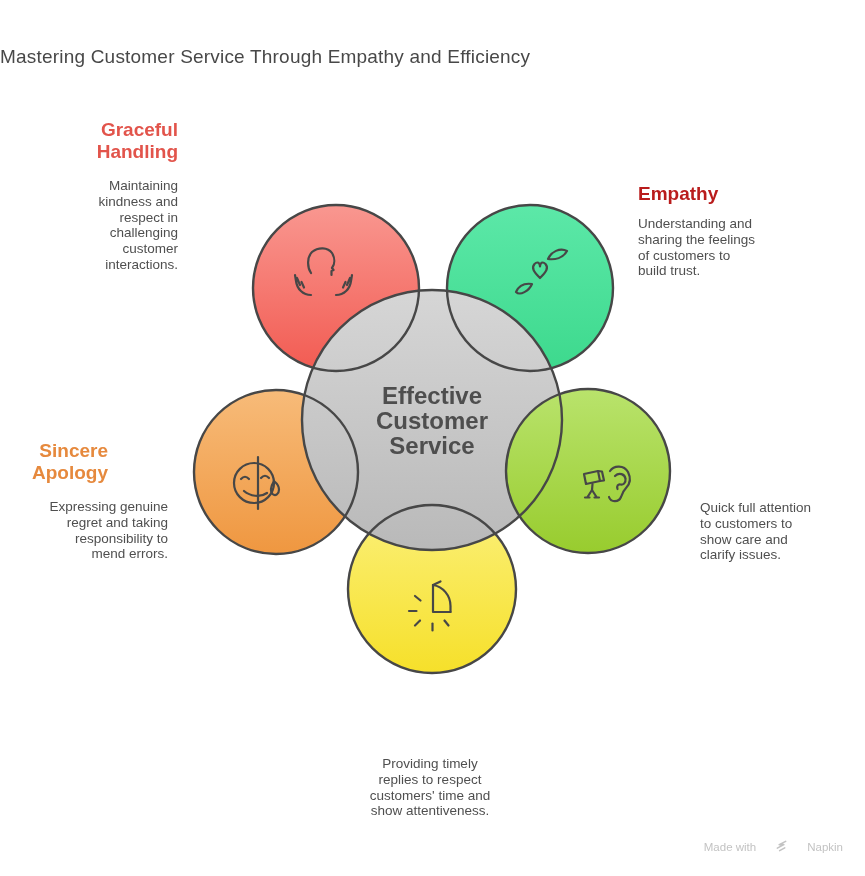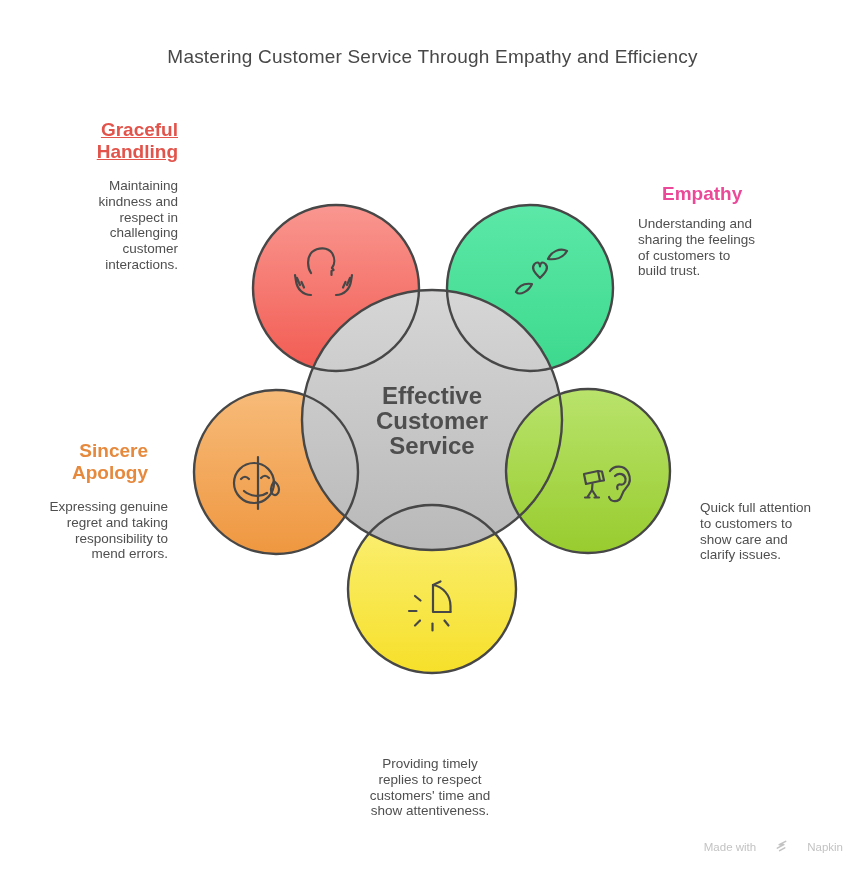--- a/index.html
+++ b/index.html
@@ -1,34 +1,34 @@
 <!DOCTYPE html>
 <html><head>
 <meta charset="utf-8">
 <style>
   html,body{margin:0;padding:0;background:#ffffff;}
   body{font-family:"Liberation Sans", sans-serif;}
   .stage{position:relative;width:865px;height:876px;background:#ffffff;overflow:hidden;}
   .abs{position:absolute;}
   .page-title{
-    top:46px;left:0;width:865px;text-align:center;
+    top:46px;left:0;width:865px;
     font-size:19px;color:#484848;letter-spacing:0.2px;
   }
   .node-title{
     font-size:19px;font-weight:bold;line-height:22px;white-space:pre-line;
   }
   .node-desc{
     font-size:13.5px;line-height:15.8px;color:#4f4f4f;white-space:pre-line;
   }
   .t-right{text-align:right;}
   .t-left{text-align:left;}
   .t-center{text-align:center;}
   .c-red{color:#e2544b;}
-  .c-green{color:#ec4899;margin-left:24px;}
-  .c-orange{color:#e6893d;padding-left:40px;}
+  .c-green{color:#b91c1c;}
+  .c-orange{color:#e6893d;}
   .c-lime{color:#8cbf3f;}
   .c-yellow{color:#e7cd12;}
   .center-label{
     top:383px;left:352px;width:160px;text-align:center;
     font-size:24px;font-weight:bold;line-height:25px;color:#4e4e4e;white-space:pre-line;
   }
   .footer{
     top:840px;right:22px;display:flex;align-items:center;gap:19px;
     font-size:11.5px;color:#c3c3c3;text-decoration:none;cursor:pointer;
   }
@@ -126,21 +126,21 @@
         <path d="M -25 6 L -17.5 6"></path>
         <path d="M -19 20.5 L -14 15.5"></path>
         <path d="M -1.5 25.5 L -1.5 18.5"></path>
         <path d="M 14.5 20.5 L 10.5 15.5"></path>
       </g>
     </g>
   </svg>
 
   <div class="abs page-title">Mastering Customer Service Through Empathy and Efficiency</div>
 
-  <div class="abs node-title t-right c-red" style="left:18px;top:119px;width:160px;text-decoration:underline;">Graceful
+  <div class="abs node-title t-right c-red" style="left:18px;top:119px;width:160px;">Graceful
 Handling</div>
   <div class="abs node-desc t-right" style="left:18px;top:178px;width:160px;">Maintaining
 kindness and
 respect in
 challenging
 customer
 interactions.</div>
 
   <div class="abs node-title t-left c-green" style="left:638px;top:183px;width:180px;">Empathy</div>
   <div class="abs node-desc t-left" style="left:638px;top:216px;width:180px;">Understanding and

